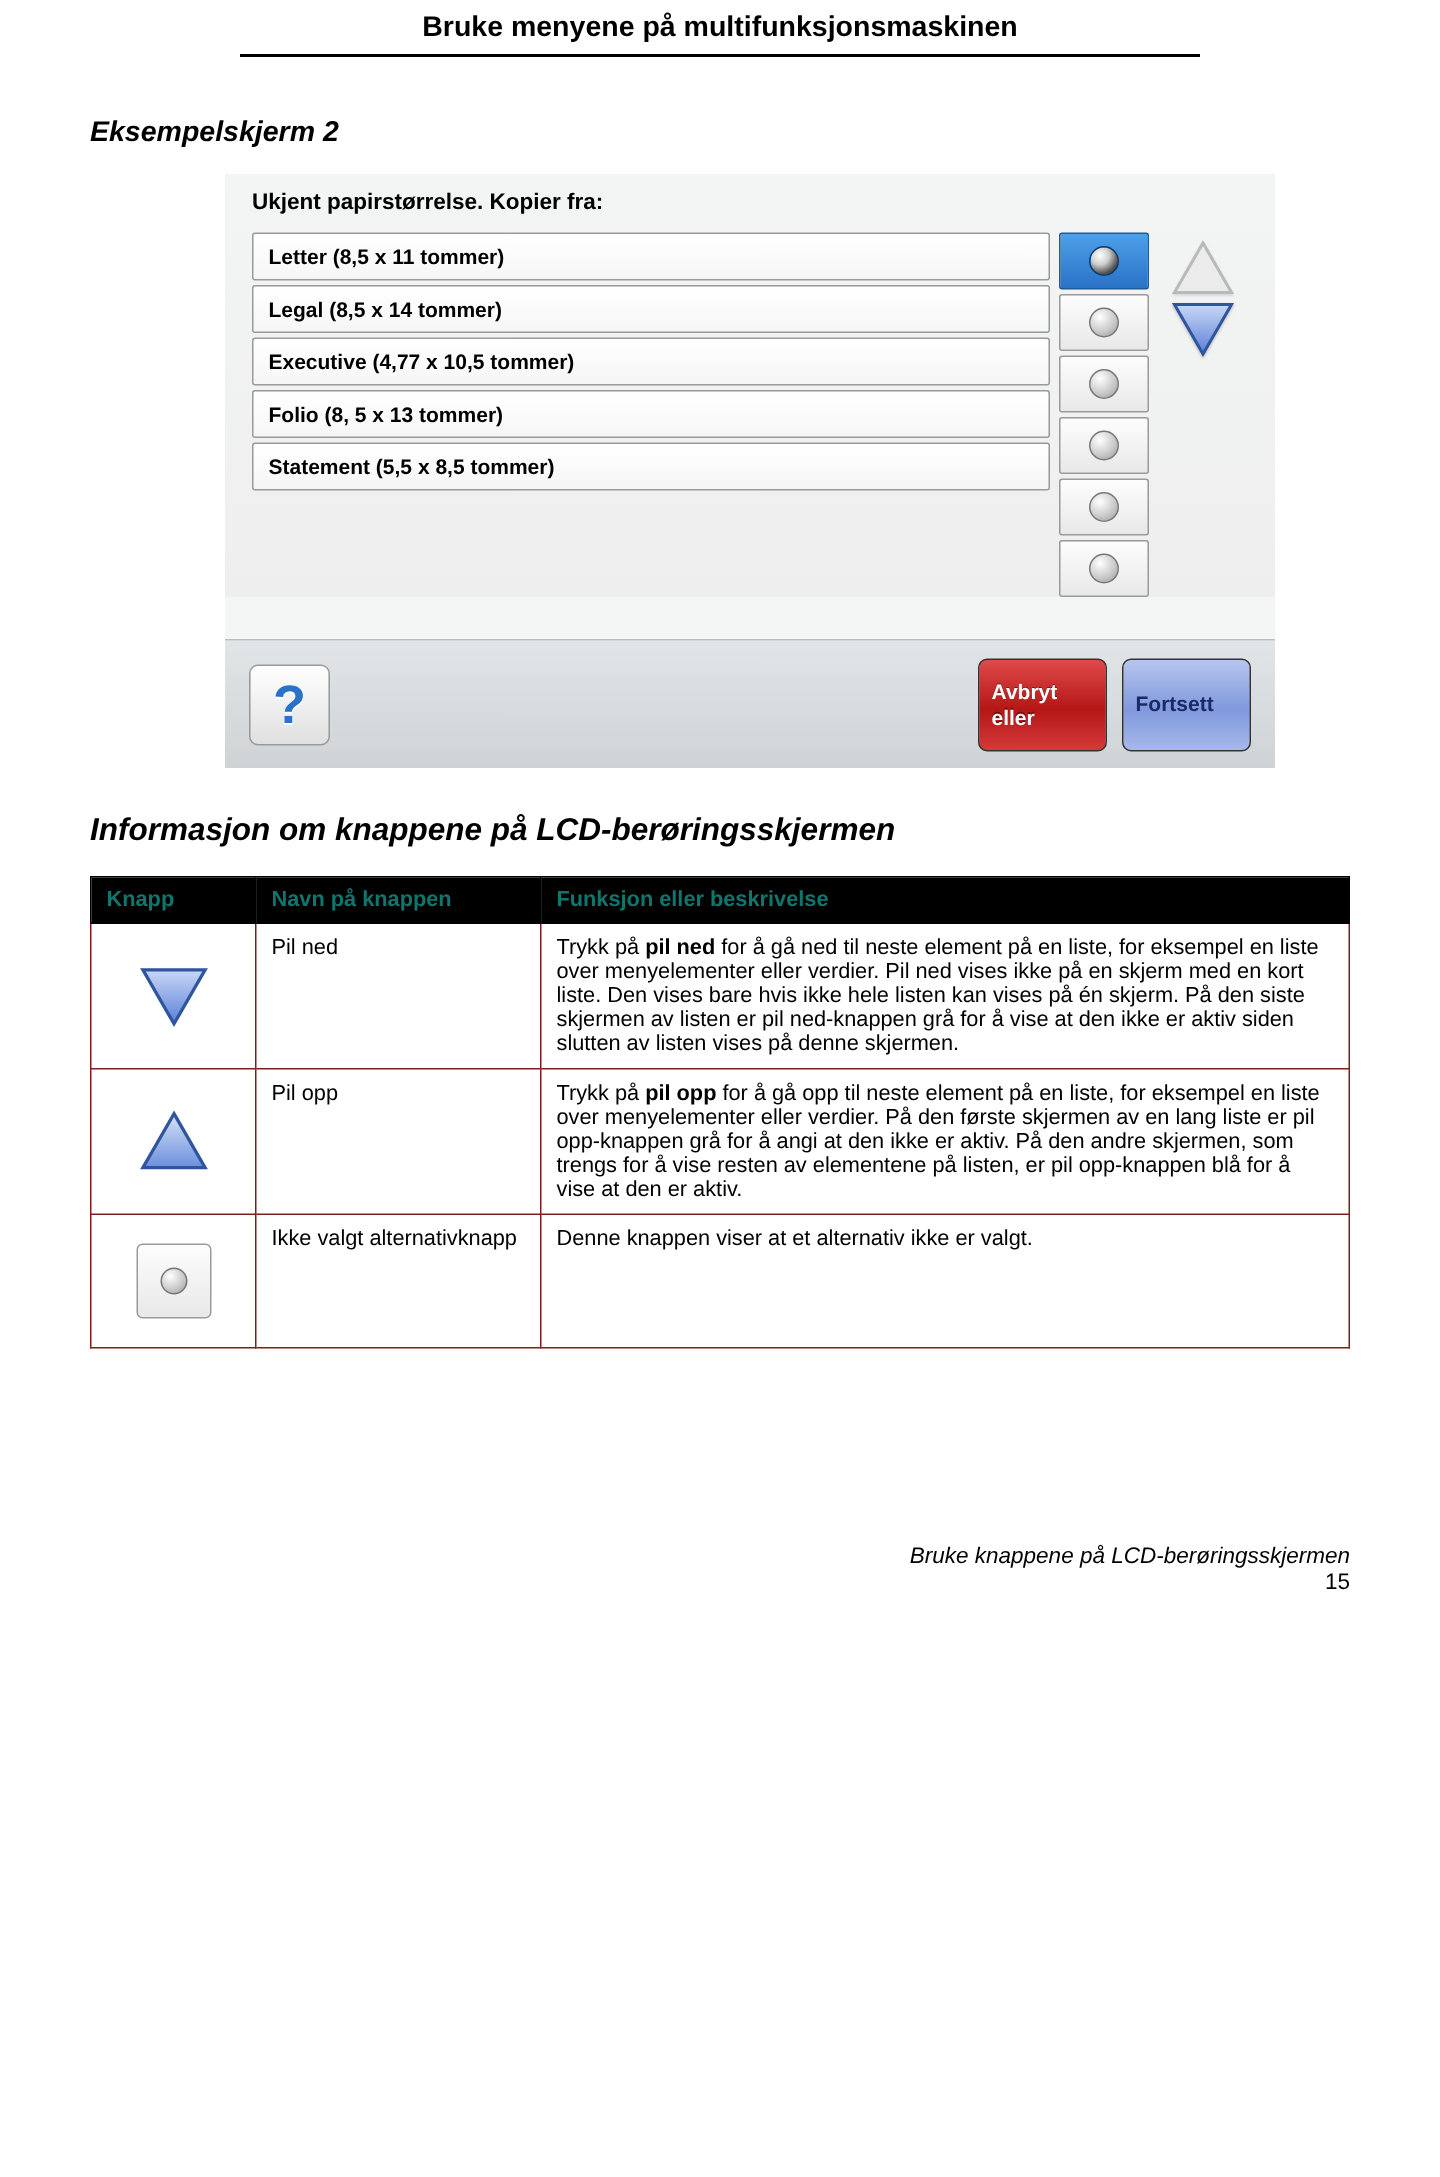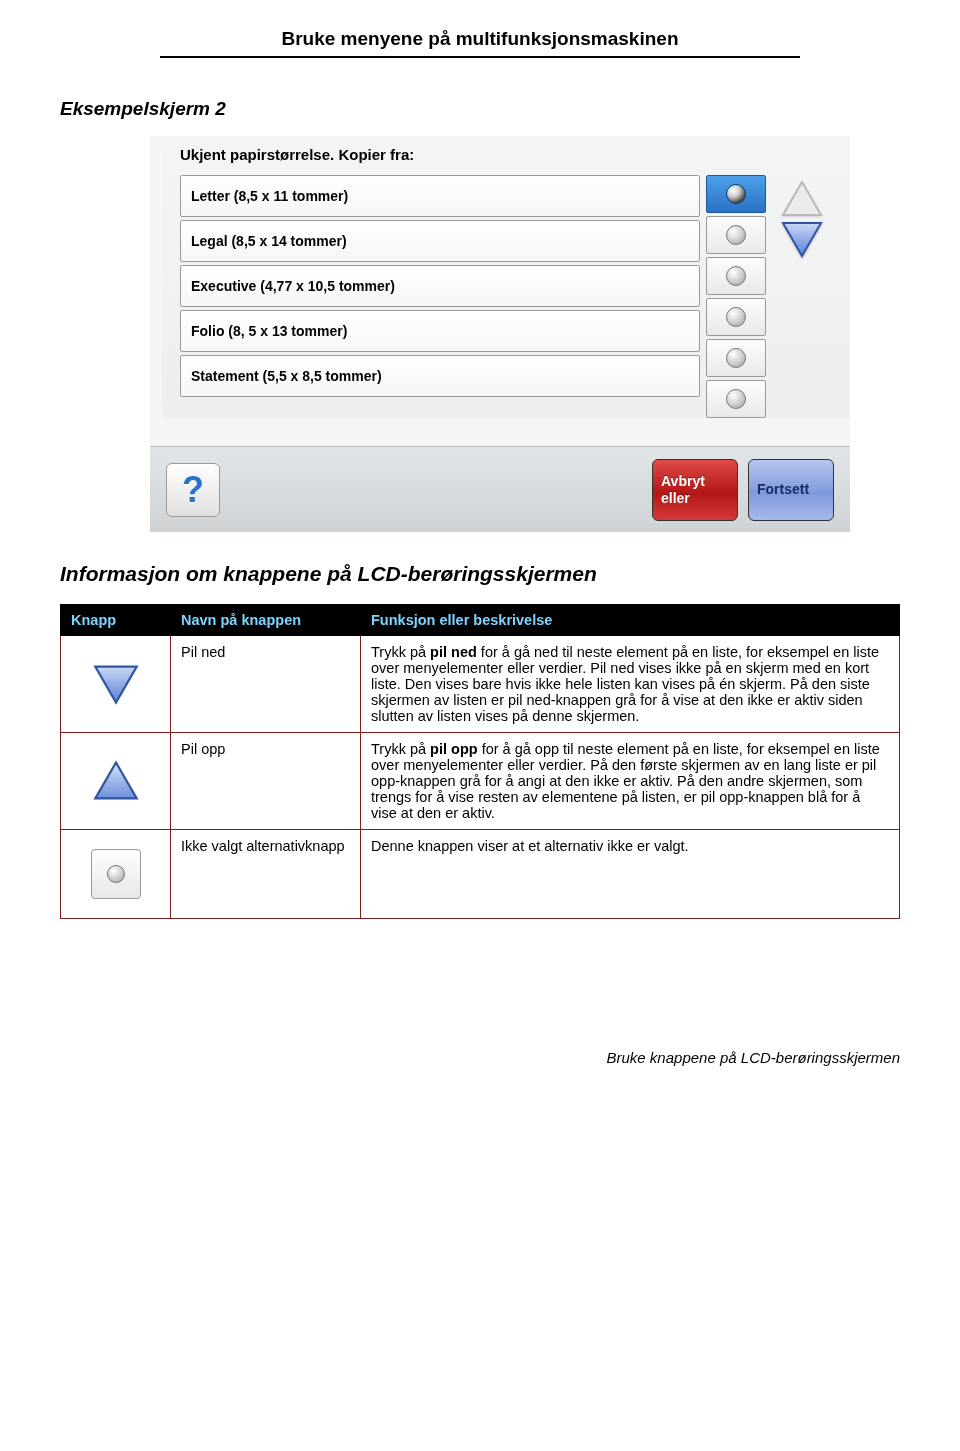--- a/index.html
+++ b/index.html
@@ -4,21 +4,21 @@
 <style>
   * { box-sizing: border-box; margin: 0; padding: 0; }
   body {
     font-family: Arial, Helvetica, sans-serif;
     background: #fff;
     width: 960px;
     margin: 0 auto;
     color: #000;
   }
   .page {
-    padding: 28px 60px 40px 60px;
+    padding: 8px 60px 40px 60px;
   }
   .doc-title {
     text-align: center;
     font-weight: bold;
     font-size: 19px;
     padding-bottom: 6px;
   }
   .doc-title-rule {
     border: none;
     border-top: 2.5px solid #000;
@@ -41,21 +41,20 @@
   .panel {
     width: 700px;
     margin-left: 90px;
     background: #f4f6f6;
     padding: 0 0 0 0;
     position: relative;
   }
   .panel-inner {
     padding: 10px 18px 0 18px;
     background: linear-gradient(#f3f5f4,#eeeeee);
-    margin-left: 12px;
   }
   .panel-heading {
     font-weight: bold;
     font-size: 15px;
     margin-bottom: 12px;
   }
   .option-list {
     display: flex;
     gap: 6px;
     align-items: flex-start;
@@ -63,21 +62,21 @@
   .option-labels {
     flex: 1;
     display: flex;
     flex-direction: column;
     gap: 3px;
   }
   .option-row {
     background: linear-gradient(#fff,#f6f6f6);
     border: 1px solid #9a9a9a;
     border-radius: 2px;
-    height: 42px;
+    height: 32px;
     padding: 0 10px;
     display: flex;
     align-items: center;
     font-weight: bold;
     font-size: 14px;
   }
   .radio-col {
     width: 60px;
     display: flex;
     flex-direction: column;
@@ -165,21 +164,21 @@
     color: #1a2a66;
   }
   
   .info-table {
     width: 100%;
     border-collapse: collapse;
     font-size: 14.5px;
   }
   .info-table th {
     background: #000;
-    color: #7dd3fc;
+    color: #0f766e;
     text-align: left;
     font-weight: bold;
     padding: 7px 10px;
     border: 1px solid #000;
   }
   .info-table td {
     border: 1px solid #7f1d1d;
     padding: 8px 10px;
     vertical-align: top;
   }
@@ -356,15 +355,16 @@
           </span>
         </td>
         <td class="namecell">Ikke valgt alternativknapp</td>
         <td>Denne knappen viser at et alternativ ikke er valgt.</td>
       </tr>
     </tbody>
   </table>
 
   <div class="footer">
     <div>Bruke knappene på LCD-berøringsskjermen</div>
+    <div class="pn">15</div>
   </div>
 
 </div>
 
 </body></html>

